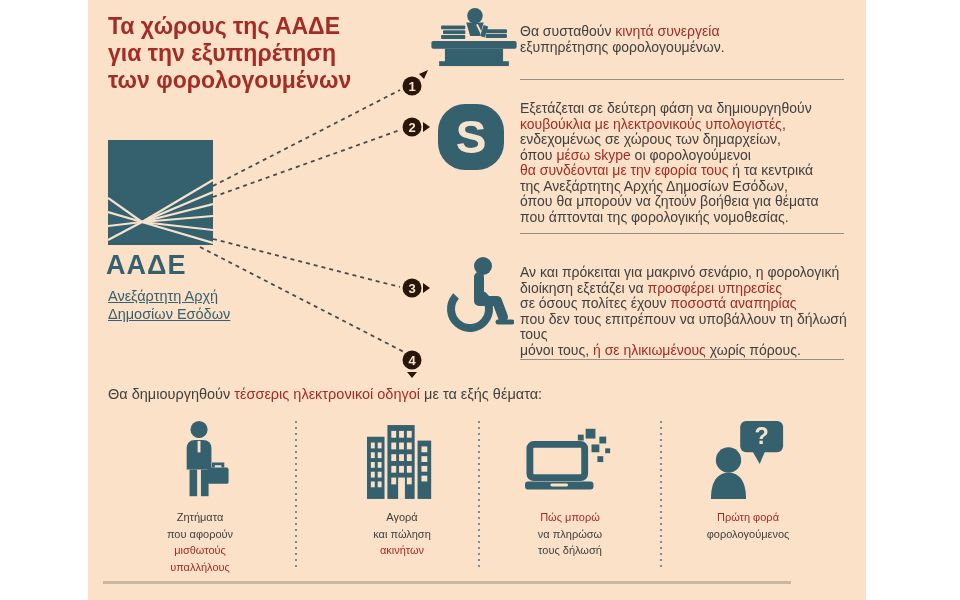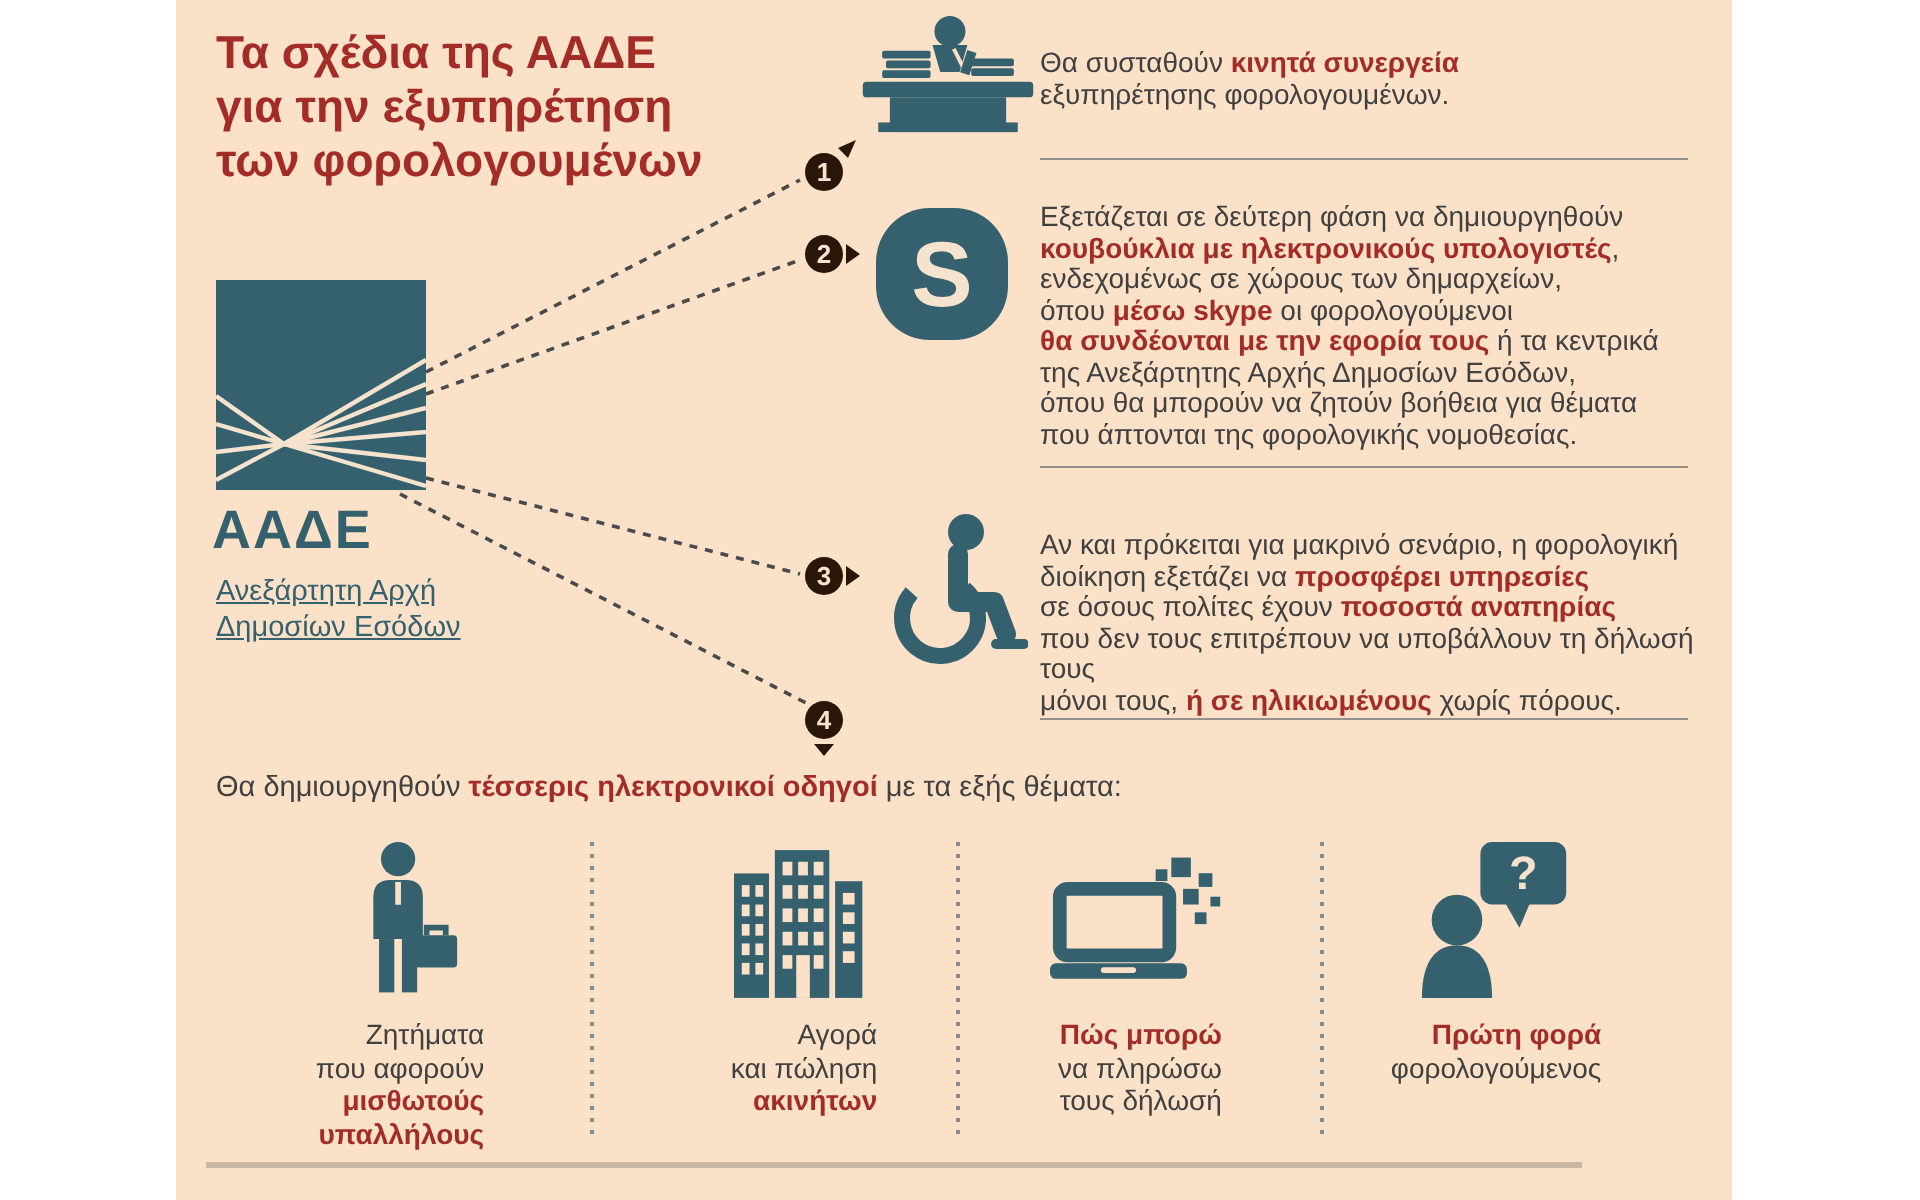--- a/index.html
+++ b/index.html
@@ -10,44 +10,44 @@
   html,body{width:960px;height:600px;background:#fff;overflow:hidden;}
   body{font-family:"Liberation Sans",sans-serif;color:var(--text);position:relative;}
   .stage{position:absolute;left:0;top:0;width:960px;height:600px;background:#fff;}
   .panel{position:absolute;left:88px;top:0;width:778px;height:600px;background:var(--bg);}
   .abs{position:absolute;}
   .title{left:108px;top:13px;font-size:23px;line-height:27px;font-weight:bold;color:var(--red);}
   .logo-square{left:108px;top:140px;width:105px;height:105px;background:var(--teal);}
   .logo-acr{left:106px;top:250px;font-size:27px;font-weight:bold;color:var(--teal);letter-spacing:1px;}
   .logo-name{left:108px;top:287px;font-size:14.5px;line-height:18px;color:var(--teal);text-decoration:underline;}
   .item-text{font-size:14px;line-height:15.5px;color:var(--text);width:350px;}
-  .em{font-weight:bold;color:var(--red);}
+  .em{font-weight:normal;color:var(--red);}
   .hdiv{height:1px;background:var(--line);width:324px;}
   .heading4{left:108px;top:386px;font-size:14.5px;color:var(--text);}
   .icon-slot{display:flex;align-items:flex-end;justify-content:center;}
   .icon-slot svg{display:block;}
   .guide-col{top:420px;height:150px;display:flex;flex-direction:column;align-items:center;}
   .guide-icon{height:80px;display:flex;align-items:flex-end;justify-content:center;}
-  .guide-caption{margin-top:9px;text-align:right;font-size:14px;line-height:16.5px;color:var(--text);}
+  .guide-caption{margin-top:9px;text-align:center;font-size:11px;line-height:16.5px;color:var(--text);}
   .vdiv{width:2px;top:421px;height:146px;
         background:repeating-linear-gradient(to bottom,var(--vline) 0 2px,transparent 2px 6px);}
   .footer-line{left:103px;top:581px;width:688px;height:3px;background:var(--footer_line);}
   .footer-text{left:795px;top:573px;font-size:14px;font-weight:normal;color:#3C3C3C;letter-spacing:0.5px;margin-top:36px;}
   .badge-num{font-weight:bold;}
   svg .fill{fill:var(--teal);}
   svg .bgfill{fill:var(--bg);}
   svg .stroke{stroke:var(--teal);fill:none;}
 </style>
 </head>
 <body>
 
 <div class="stage">
   <div class="panel"></div>
 
-  <div class="abs title"><span>Τα σχέδια της ΑΑΔΕ</span><br><span>για την εξυπηρέτηση</span><br><span>των φορολογουμένων</span></div>
+  <div class="abs title"><span>Τα χώρους της ΑΑΔΕ</span><br><span>για την εξυπηρέτηση</span><br><span>των φορολογουμένων</span></div>
 
   <div class="abs logo-square">
     <svg width="105" height="105" viewBox="0 0 105 105">
       <g stroke="#F6E3CE" stroke-width="2.2">
         <line x1="34" y1="82" x2="105" y2="40"></line>
           <line x1="34" y1="82" x2="105" y2="52"></line>
         <line x1="34" y1="82" x2="105" y2="64"></line>
           <line x1="34" y1="82" x2="105" y2="76"></line>
         <line x1="34" y1="82" x2="105" y2="90"></line>
           <line x1="34" y1="82" x2="105" y2="103"></line>

